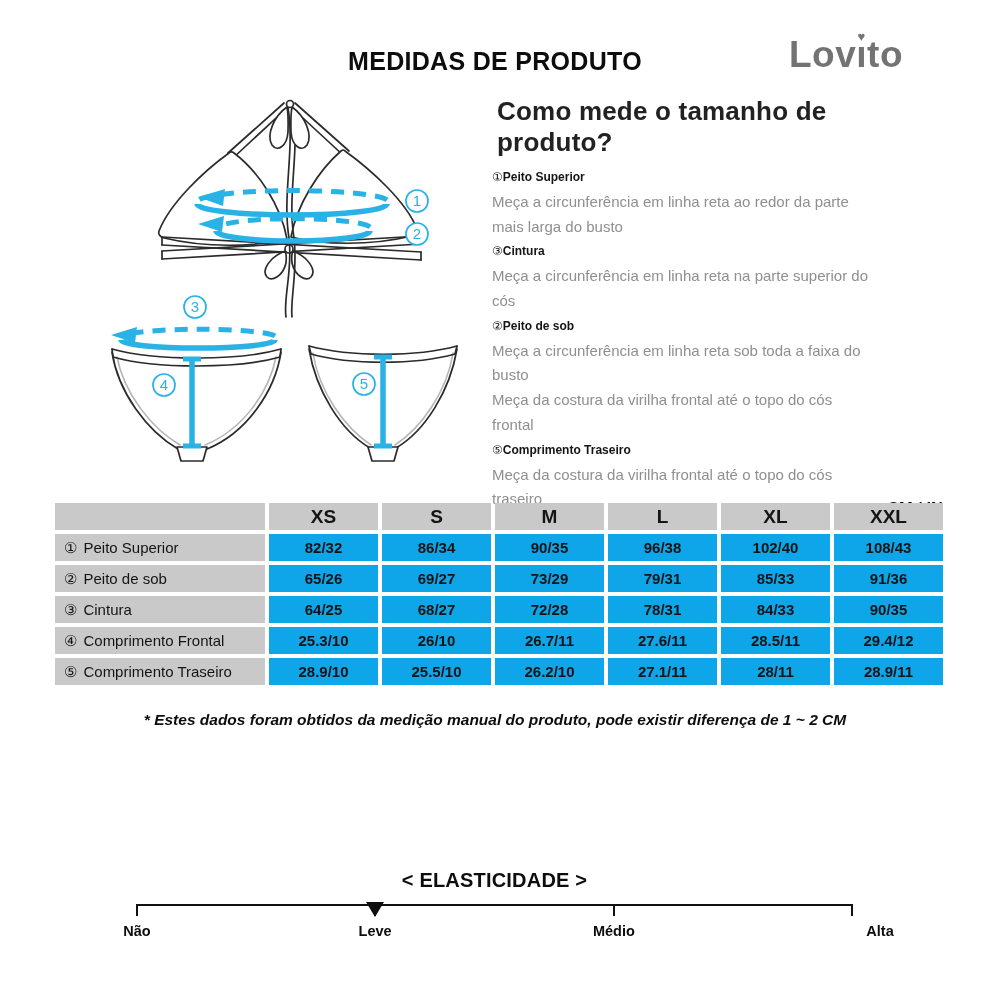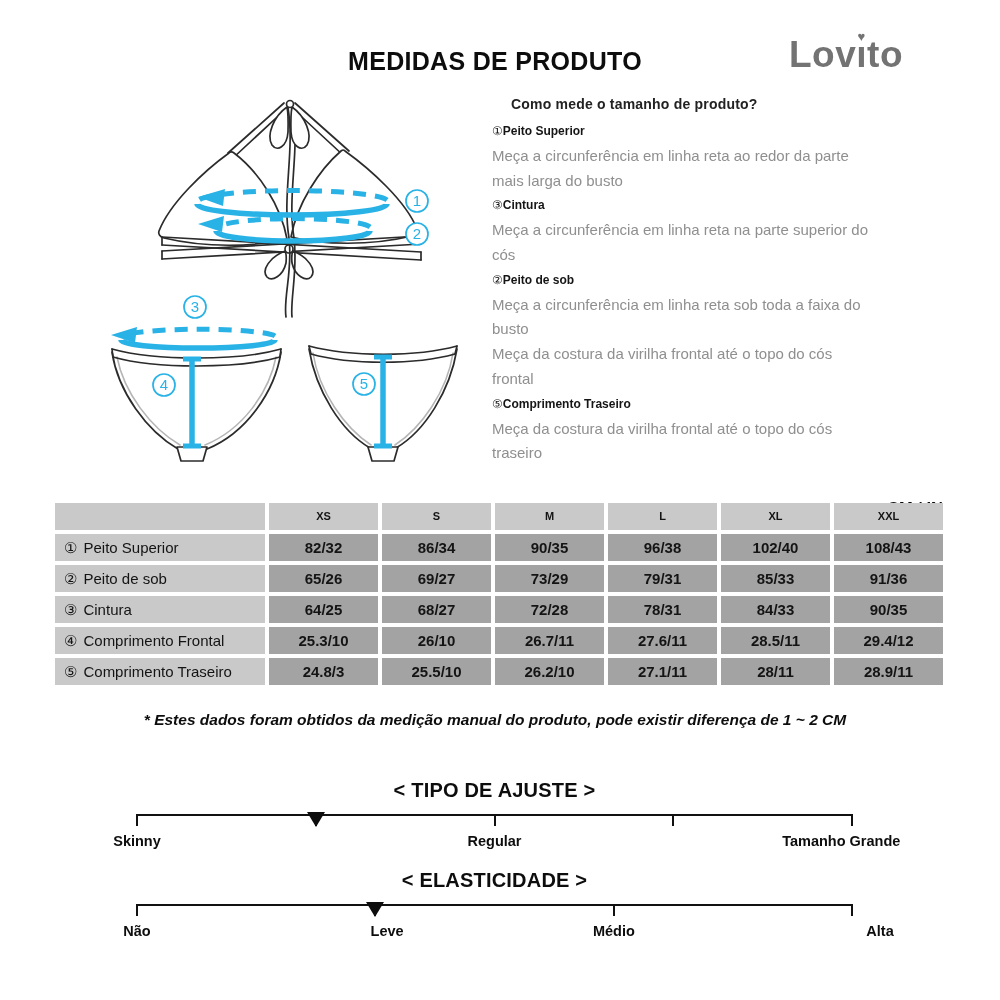--- a/index.html
+++ b/index.html
@@ -11,34 +11,34 @@
               font-size:25px;font-weight:bold;letter-spacing:.3px;color:#0d0d0d;}
   .brand{position:absolute;left:789px;top:34px;font-size:37px;font-weight:bold;color:#737373;letter-spacing:.5px;}
   .brand .i-wrap{position:relative;display:inline-block;}
   .brand .heart{position:absolute;left:50%;transform:translateX(-50%);top:-4px;font-size:13px;line-height:13px;}
 
   
   svg.diagram{position:absolute;left:85px;top:82px;}
 
   
   .guide{position:absolute;left:492px;top:96px;width:428px;}
-  .guide-heading{font-size:14px;font-weight:bold;letter-spacing:.2px;color:#222;margin:0 0 7px 19px;}
+  .guide-heading{font-size:26px;font-weight:bold;letter-spacing:.2px;color:#222;margin:0 0 7px 5px;}
   .g-label{font-size:12px;font-weight:bold;line-height:24.8px;color:#151515;}
   .g-num{font-weight:normal;}
   .g-desc{font-size:15px;color:#8f8f8f;line-height:24.8px;white-space:pre-line;}
 
   .unit{position:absolute;right:57px;top:466px;font-size:16.5px;font-weight:bold;color:#0d0d0d;margin-top:33px;}
 
   
   .size-table{position:absolute;left:55px;top:503px;width:888px;display:grid;
               grid-template-columns:210px repeat(6,1fr);gap:4px;grid-auto-rows:27px;}
-  .th{background:#c9c9c9;font-size:11px;font-weight:bold;text-align:center;line-height:27px;}
+  .th{background:#c9c9c9;font-size:19px;font-weight:bold;text-align:center;line-height:27px;}
   .tl{background:#c9c9c9;font-size:15px;display:flex;align-items:center;padding-left:9px;}
   .tl .num{margin-right:6px;font-size:15px;}
-  .tv{background:#a3a3a3;font-size:15px;font-weight:bold;text-align:center;line-height:27px;}
+  .tv{background:#0ea5e9;font-size:15px;font-weight:bold;text-align:center;line-height:27px;}
 
   .footnote{position:absolute;left:0;top:711px;width:990px;text-align:center;
             font-size:15.5px;font-weight:bold;color:#0d0d0d;font-style:italic;}
 
   
   .scale{position:absolute;left:137px;width:715px;}
   .scale-title{text-align:center;font-size:20px;font-weight:bold;letter-spacing:.2px;color:#0d0d0d;}
   .track{position:relative;height:2px;background:#111;margin-top:12px;}
   .tick{position:absolute;top:0;width:2px;height:12px;background:#111;transform:translateX(-50%);}
   .marker{position:absolute;top:-2px;width:0;height:0;border-left:9px solid transparent;
@@ -243,57 +243,41 @@
     <div class="tv">26/10</div>
     <div class="tv">26.7/11</div>
     <div class="tv">27.6/11</div>
     <div class="tv">28.5/11</div>
     <div class="tv">29.4/12</div>
 
     <div class="tl">
         <span class="num">⑤</span>
         <span>Comprimento Traseiro</span>
       </div>
-    <div class="tv">24.8/3</div>
+    <div class="tv">28.9/10</div>
     <div class="tv">25.5/10</div>
     <div class="tv">26.2/10</div>
     <div class="tv">27.1/11</div>
     <div class="tv">28/11</div>
     <div class="tv">28.9/11</div>
   </div>
 
   <div class="footnote">* Estes dados foram obtidos da medição manual do produto, pode existir diferença de 1 ~ 2 CM</div>
 
-  <div class="scale" style="top:779px">
-    <div class="scale-title">&lt; TIPO DE AJUSTE &gt;</div>
-    <div class="track">
-      <span class="tick" style="left: 0%;"></span>
-      <span class="tick" style="left: 25%;"></span>
-      <span class="tick" style="left: 50%;"></span>
-      <span class="tick" style="left: 75%;"></span>
-      <span class="tick" style="left: 100%;"></span>
-      <span class="marker" style="left: 25%;"></span>
-    </div>
-    <div class="scale-labels">
-      <span class="slabel" style="left: 0%;">Skinny</span>
-      <span class="slabel" style="left: 50%;">Regular</span>
-      <span class="slabel" style="left: 98.5%;">Tamanho Grande</span>
-    </div>
-  </div>
 
   <div class="scale" style="top:869px">
     <div class="scale-title">&lt; ELASTICIDADE &gt;</div>
     <div class="track">
       <span class="tick" style="left: 0%;"></span>
       <span class="tick" style="left: 33.3%;"></span>
       <span class="tick" style="left: 66.7%;"></span>
       <span class="tick" style="left: 100%;"></span>
       <span class="marker" style="left: 33.3%;"></span>
     </div>
     <div class="scale-labels">
       <span class="slabel" style="left: 0%;">Não</span>
-      <span class="slabel" style="left: 33.3%; margin-left: 12px;">Leve</span>
+      <span class="slabel" style="left: 33.3%;">Leve</span>
       <span class="slabel" style="left: 66.7%;">Médio</span>
       <span class="slabel" style="left: 100%; margin-left: 28px;">Alta</span>
     </div>
   </div>
 
 </div>
 
 </body></html>

